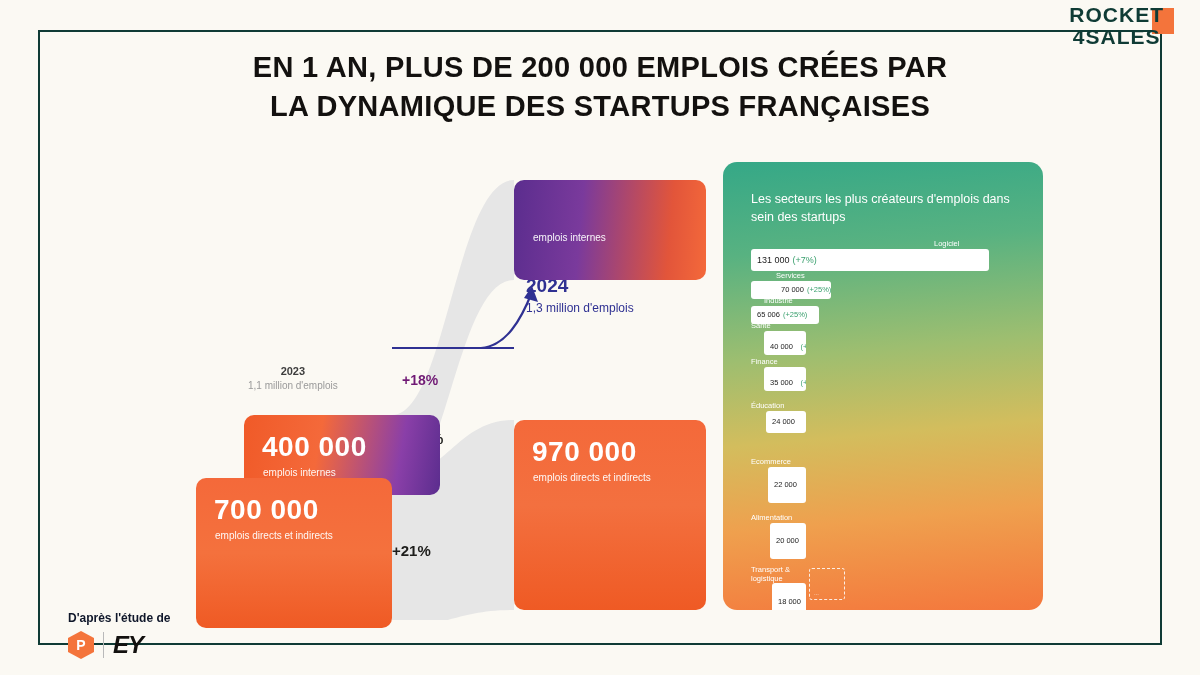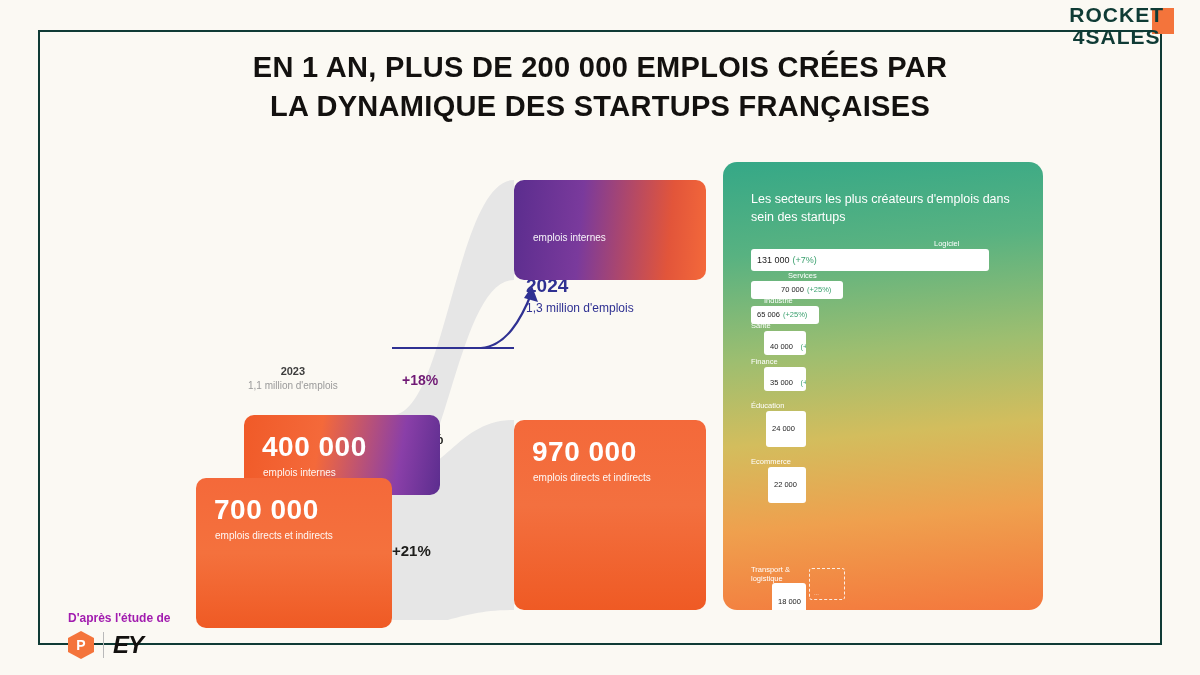--- a/index.html
+++ b/index.html
@@ -105,21 +105,21 @@
   }
   .prow .pbar .v{font-size:7.5px;color:#222;}
   .prow .pbar .g{font-size:7.5px;color:#3aa06e;margin-left:3px;}
   .dash{
     position:absolute;left:86px;bottom:10px;width:34px;height:30px;
     border:1px dashed #fff;border-radius:3px;opacity:.85;
   }
   .dash .v{font-size:6px;color:#fff;position:absolute;left:4px;bottom:3px;}
   
   .footer{position:absolute;left:68px;bottom:16px;}
-  .footer .txt{font-size:12px;color:#a21caf;font-weight:bold;}
+  .footer .txt{font-size:12px;color:#0f172a;font-weight:bold;}
   .footer .brands{display:flex;align-items:center;margin-top:6px;}
   .hex{
     width:26px;height:28px;background:#f4743b;position:relative;
     clip-path:polygon(50% 0%,100% 25%,100% 75%,50% 100%,0% 75%,0% 25%);
     display:flex;align-items:center;justify-content:center;
     color:#fff;font-weight:bold;font-size:14px;
   }
   .vsep{width:1px;height:26px;background:#b9b9b9;margin:0 9px;}
   .ey{font-size:24px;font-weight:bold;color:#13110f;font-style:italic;letter-spacing:-1px;}
 </style>
@@ -192,21 +192,21 @@
   <div class="prow" style="top:78px;">
     <div class="plabel">Logiciel</div>
     <div class="pbar" style="width:238px;height:22px;">
       <span class="v" style="font-size:9px;">131 000</span>
       <span class="g" style="font-size:9px;">(+7%)</span>
     </div>
   </div>
 
   <div class="prow" style="top:110px;">
     <div class="plabel">Services</div>
-    <div class="pbar" style="width:92px;padding-left:30px;">
+    <div class="pbar" style="width:80px;padding-left:30px;">
       <span class="v">70 000</span>
       <span class="g">(+25%)</span>
     </div>
   </div>
 
   <div class="prow" style="top:135px;">
     <div class="plabel">Industrie</div>
     <div class="pbar" style="width:68px;">
       <span class="v">65 006</span>
       <span class="g">(+25%)</span>
@@ -224,32 +224,38 @@
   <div class="prow" style="top:196px;">
     <div class="plabel">Finance</div>
     <div class="pbar" style="width:42px;height:24px;display:block;padding-top:4px;">
       <span class="v">35 000</span>
       <span class="g">(+25%)</span>
     </div>
   </div>
 
   <div class="prow" style="top:240px;">
     <div class="plabel">Éducation</div>
-    <div class="pbar" style="width:40px;height:36px;">
+    <div class="pbar" style="width:40px;height:22px;">
       <span class="v">24 000</span>
     </div>
   </div>
 
   <div class="prow" style="top:296px;">
     <div class="plabel">Ecommerce</div>
     <div class="pbar" style="width:38px;height:36px;">
       <span class="v">22 000</span>
     </div>
   </div>
 
+  <div class="prow" style="top:352px;">
+    <div class="plabel">Alimentation</div>
+    <div class="pbar" style="width:36px;height:36px;">
+      <span class="v">20 000</span>
+    </div>
+  </div>
 
   <div class="prow" style="top:404px;">
     <div class="plabel">Transport &amp; logistique</div>
     <div class="pbar" style="width:34px;height:36px;">
       <span class="v">18 000</span>
     </div>
   </div>
 
   <div class="dash">
     <span class="v">...</span>

